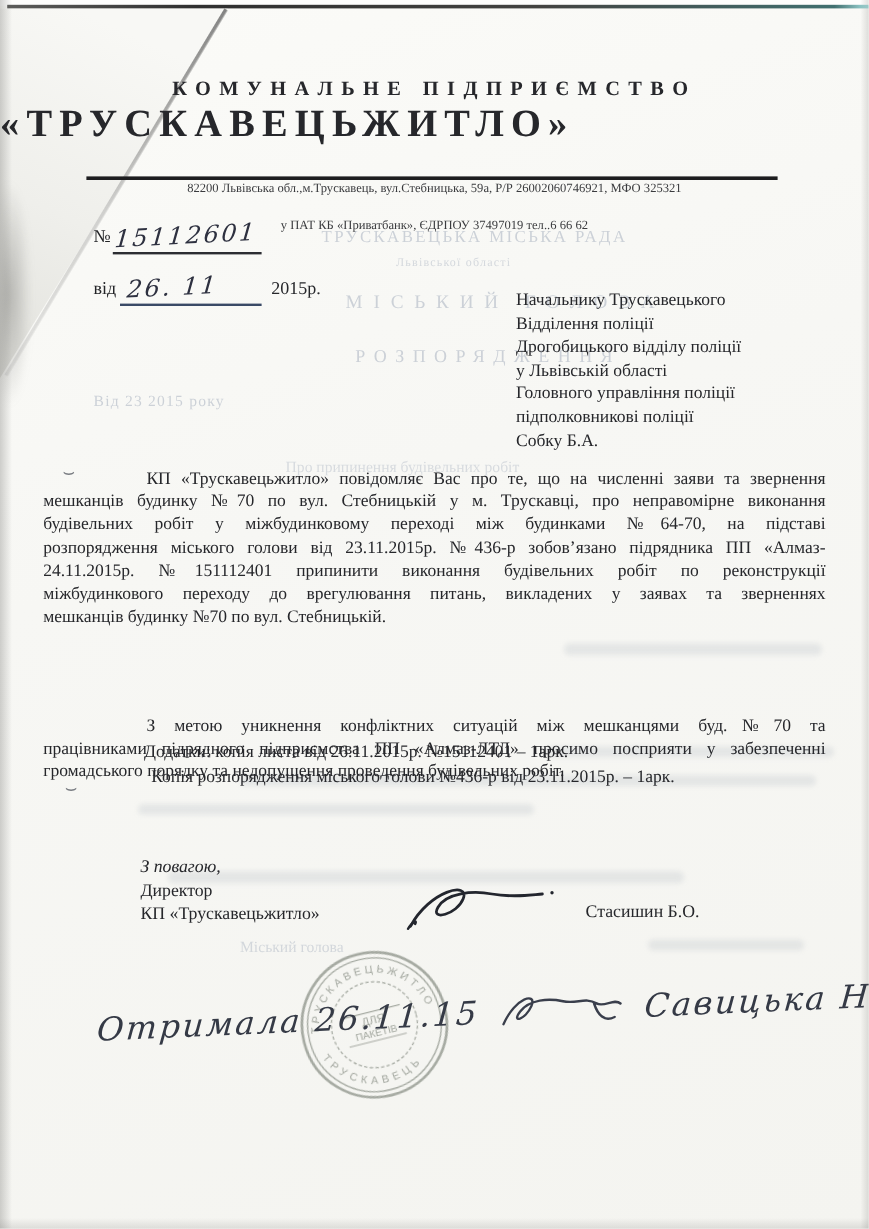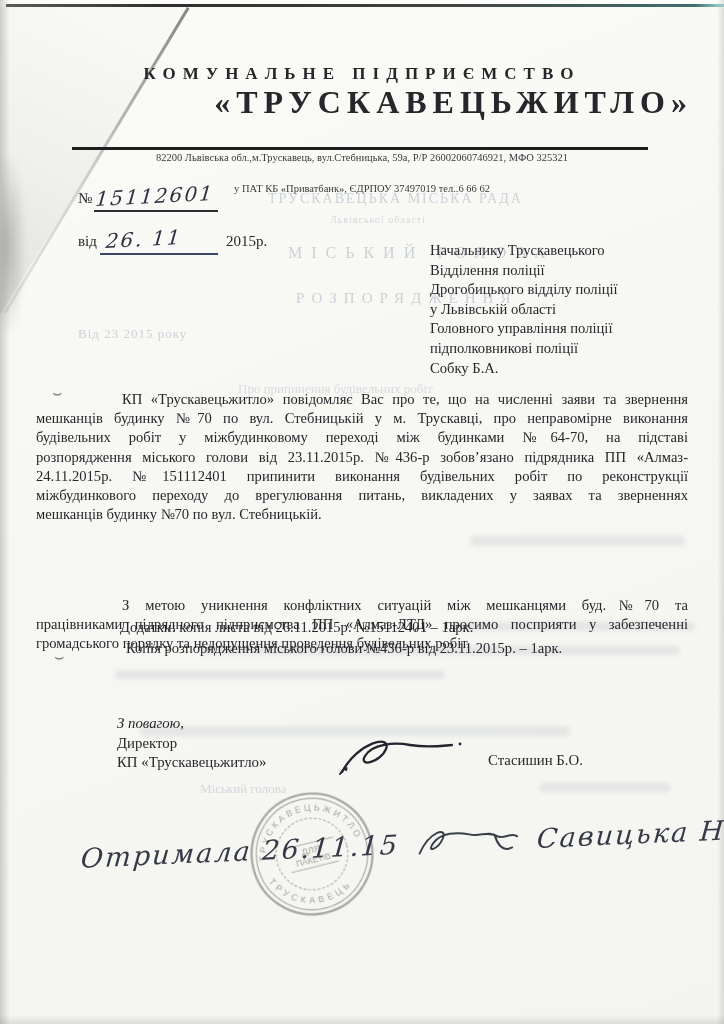--- a/index.html
+++ b/index.html
@@ -23,22 +23,22 @@
         background:linear-gradient(205deg,#f8f8f5 15%,#efefeb 60%,#e2e2dd 100%);}
   .fold-line{top:7px;left:187px;width:3px;height:356px;
              background:linear-gradient(180deg,rgba(55,55,55,.6),rgba(110,110,110,.3) 55%,rgba(140,140,138,.18));
              transform-origin:top left;transform:rotate(31deg);filter:blur(.4px);}
   .fold-smudge{left:0;top:150px;width:26px;height:190px;
                background:radial-gradient(ellipse at 30% 50%,rgba(105,105,102,.4),rgba(0,0,0,0) 70%);
                filter:blur(3px);}
   
   .hdr1{top:64px;left:0;width:724px;text-align:center;font-weight:bold;font-size:17px;
         letter-spacing:7px;}
-  .hdr2{top:84px;left:0;width:649px;text-align:right;font-weight:bold;font-size:32px;
-        letter-spacing:6px;padding-left:44px;}
+  .hdr2{top:84px;left:0;width:649px;text-align:left;font-weight:bold;font-size:32px;
+        letter-spacing:6px;}
   .hdr3{top:120px;left:0;width:724px;text-align:center;font-weight:bold;font-size:21px;
         letter-spacing:1px;}
   .hdr-rule{top:147px;left:72px;width:576px;height:3px;background:#1d1d1f;}
   .addr{left:0;width:724px;text-align:center;font-size:10.5px;color:#3a3b3e;}
   .addr1{top:152px;} .addr2{top:162px;margin-top:21px;}
   
   .ref-label{font-size:15px;color:#232427;}
   .no-label{top:190px;left:78px;}
   .no-line{top:210px;left:94px;width:124px;height:1.5px;background:#2c2d32;}
   .no-hand{top:184px;left:96px;}

